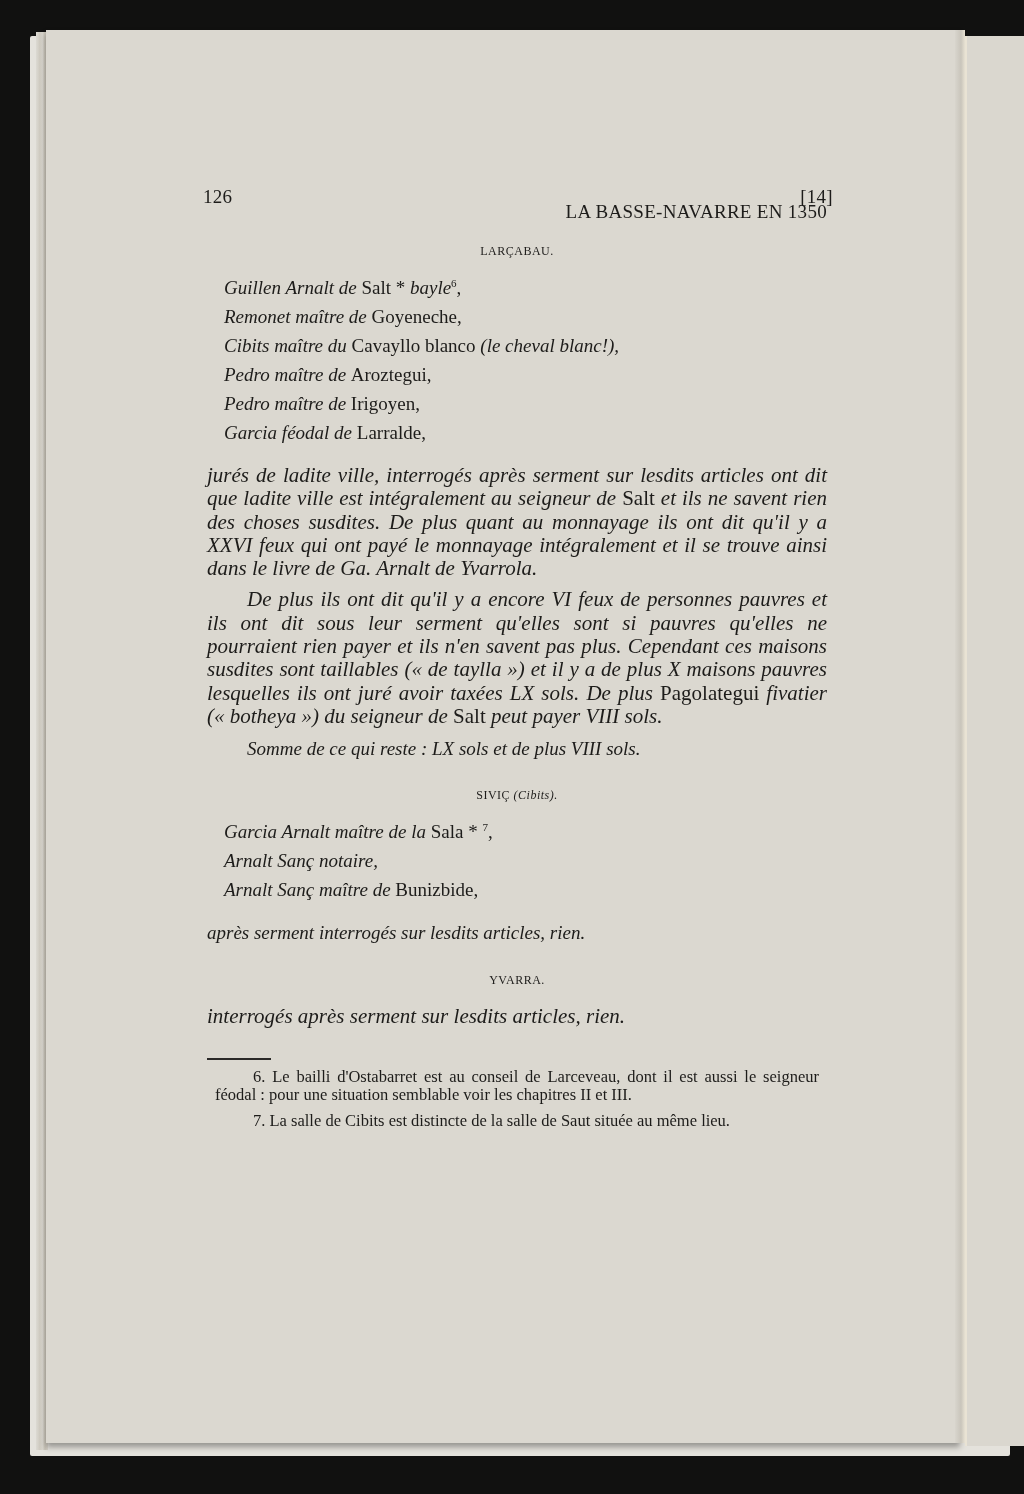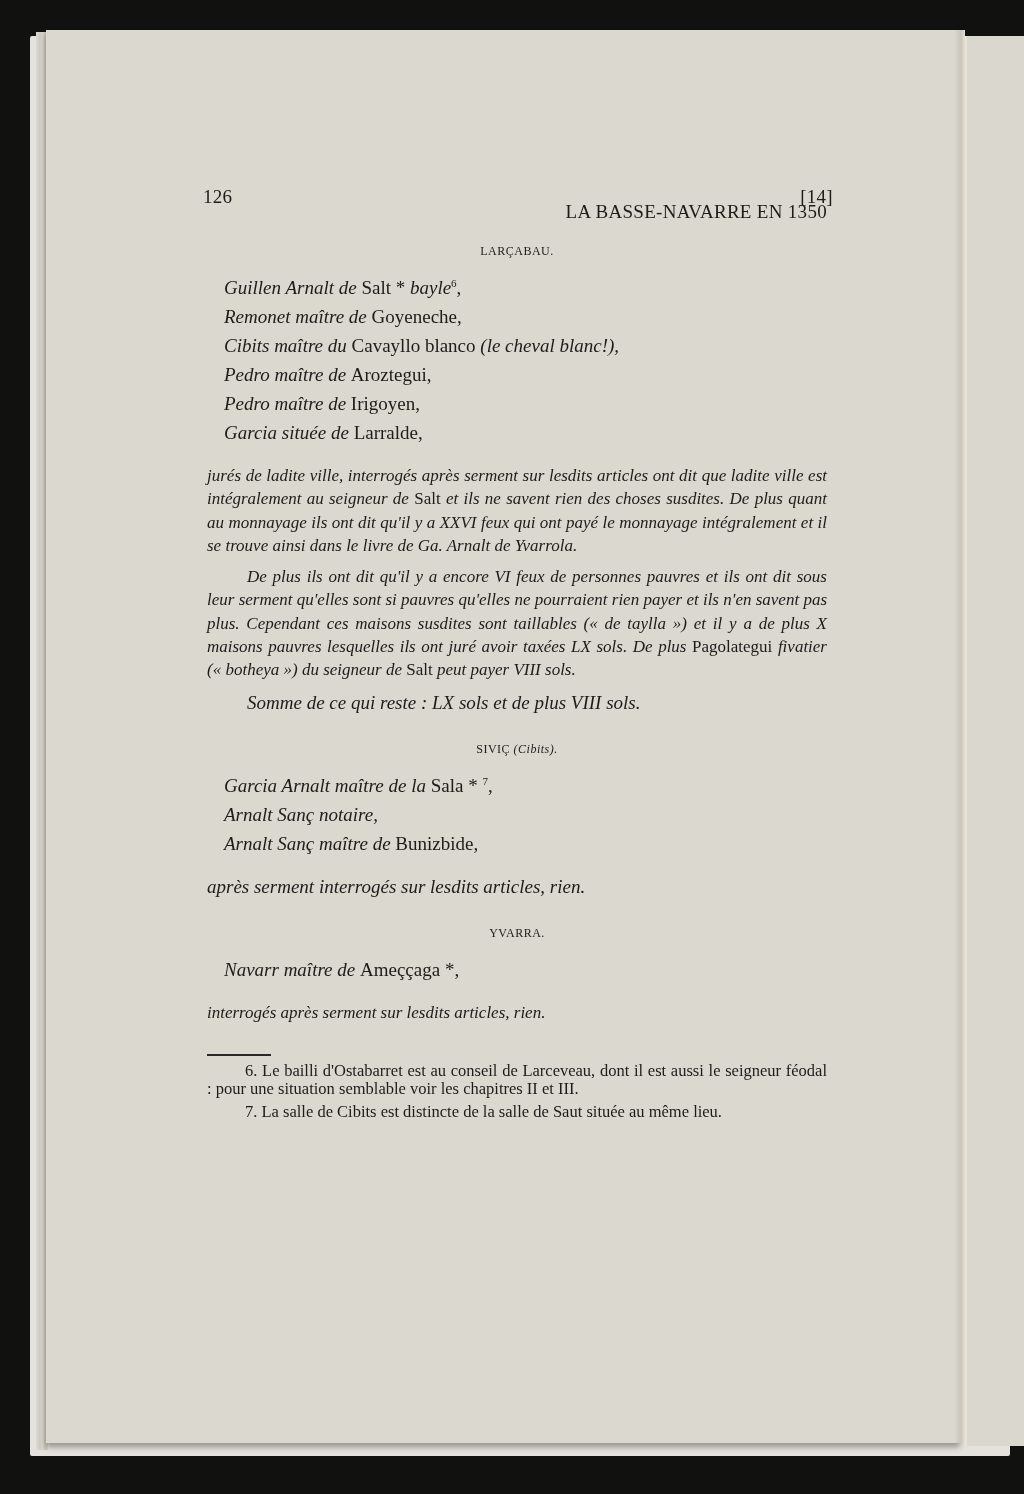--- a/index.html
+++ b/index.html
@@ -40,28 +40,28 @@
   .rh-page { position:absolute; left:-4px; top:0; }
   .rh-title { position:absolute; left:0; right:0; text-align:right; top:15px; }
   .rh-ref { position:absolute; right:-6px; top:0; }
   .section-title {
     text-align:center; font-size:12px; letter-spacing:0.5px;
   }
   .section-title .it { font-style:italic; }
   .list { margin:17px; padding:0; list-style:none; font-size:19px; line-height:29px; }
   .it { font-style:italic; }
   .para {
-    font-size:17px; line-height:23.3px; text-align:justify; font-style:italic;
+    font-size:21px; line-height:23.3px; text-align:justify; font-style:italic;
     margin:0;
   }
   .para .rm { font-style:normal; }
   .indent { text-indent:40px; }
   .sum { text-indent:40px; font-style:italic; font-size:19px; margin:10px 0 0 0; }
   .footrule { width:64px; height:2px; background:#2a2927; margin:0 0 6px 0; }
-  .note { font-size:16.5px; line-height:18px; text-align:justify; margin:0; text-indent:38px; }
+  .note { font-size:16.5px; line-height:18px; text-align:justify; margin:8px; text-indent:38px; }
   sup { font-size:11px; vertical-align:super; line-height:0; }
 </style>
 </head>
 <body>
 
 <div class="back-sheet"></div>
 <div class="edge-strip"></div>
 <div class="page"></div>
 <div class="spine-shadow"></div>
 <div class="next-page"></div>
@@ -75,42 +75,41 @@
 
   <div class="section-title" style="margin-top:30px;">
     <span>LARÇABAU.</span>
   </div>
   <ul class="list" style="margin-top:14px;">
       <li><span class="it">Guillen Arnalt de </span><span class="rm">Salt</span><span class="rm"> * </span><span class="it">bayle</span><sup>6</sup><span class="rm">,</span></li>
       <li><span class="it">Remonet maître de </span><span class="rm">Goyeneche,</span></li>
       <li><span class="it">Cibits maître du </span><span class="rm">Cavayllo blanco </span><span class="it">(le cheval blanc!),</span></li>
       <li><span class="it">Pedro maître de </span><span class="rm">Aroztegui,</span></li>
       <li><span class="it">Pedro maître de </span><span class="rm">Irigoyen,</span></li>
-      <li><span class="it">Garcia située de </span><span class="rm">Larralde,</span></li>
+      <li><span class="it">Garcia féodal de </span><span class="rm">Larralde,</span></li>
     </ul>
   <p class="para" style="margin-top:8px;"><span class="it">jurés de ladite ville, interrogés après serment sur lesdits articles ont dit que ladite ville est intégralement au seigneur de </span><span class="rm">Salt</span><span class="it"> et ils ne savent rien des choses susdites. De plus quant au monnayage ils ont dit qu'il y a XXVI feux qui ont payé le monnayage intégralement et il se trouve ainsi dans le livre de Ga. Arnalt de Yvarrola.</span></p>
   <p class="para indent" style="margin-top:8px;"><span class="it">De plus ils ont dit qu'il y a encore VI feux de personnes pauvres et ils ont dit sous leur serment qu'elles sont si pauvres qu'elles ne pourraient rien payer et ils n'en savent pas plus. Cependant ces maisons susdites sont taillables (« de taylla ») et il y a de plus X maisons pauvres lesquelles ils ont juré avoir taxées LX sols. De plus </span><span class="rm">Pagolategui</span><span class="it"> fivatier (« botheya ») du seigneur de </span><span class="rm">Salt</span><span class="it"> peut payer VIII sols.</span></p>
   <p class="sum">Somme de ce qui reste : LX sols et de plus VIII sols.</p>
 
   <div class="section-title" style="margin-top:28px;">
     <span>SIVIÇ</span>
     <span class="it">(Cibits).</span>
   </div>
   <ul class="list" style="margin-top:14px;">
       <li><span class="it">Garcia Arnalt maître de la </span><span class="rm">Sala</span><span class="rm"> * </span><sup>7</sup><span class="rm">,</span></li>
       <li><span class="it">Arnalt Sanç notaire,</span></li>
       <li><span class="it">Arnalt Sanç maître de </span><span class="rm">Bunizbide,</span></li>
     </ul>
   <p class="para" style="margin-top:7px; font-size:19px;">après serment interrogés sur lesdits articles, rien.</p>
 
   <div class="section-title" style="margin-top:28px;">
     <span>YVARRA.</span>
   </div>
   <ul class="list" style="margin-top:14px;">
-      <li><span class="it">Navarr maître de </span><span class="rm">Ameççaga</span><span class="rm"> *,</span></li>
     </ul>
   <p class="para" style="margin-top:7px;">interrogés après serment sur lesdits articles, rien.</p>
 
   <div style="margin-top:30px;">
     <div class="footrule"></div>
     <p class="note">6. Le bailli d'Ostabarret est au conseil de Larceveau, dont il est aussi le seigneur féodal : pour une situation semblable voir les chapitres II et III.</p>
     <p class="note" style="margin-top:5px;">7. La salle de Cibits est distincte de la salle de Saut située au même lieu.</p>
   </div>
 </div>
 

